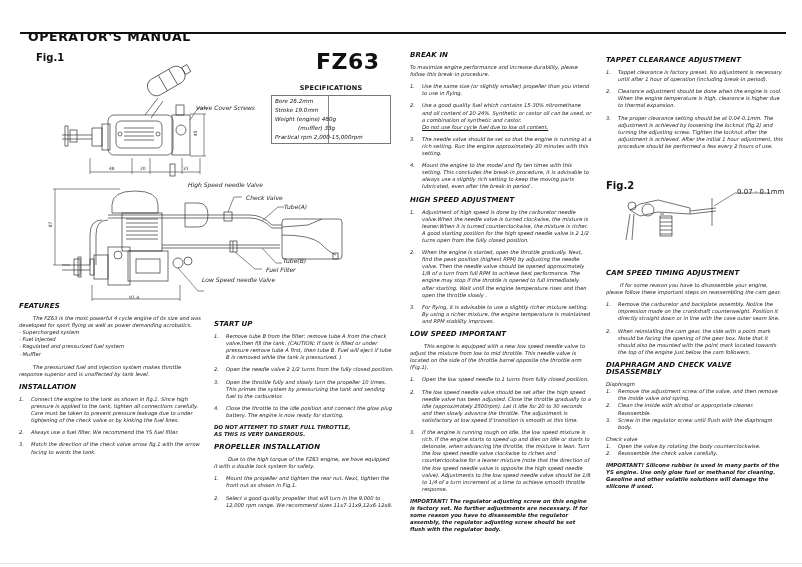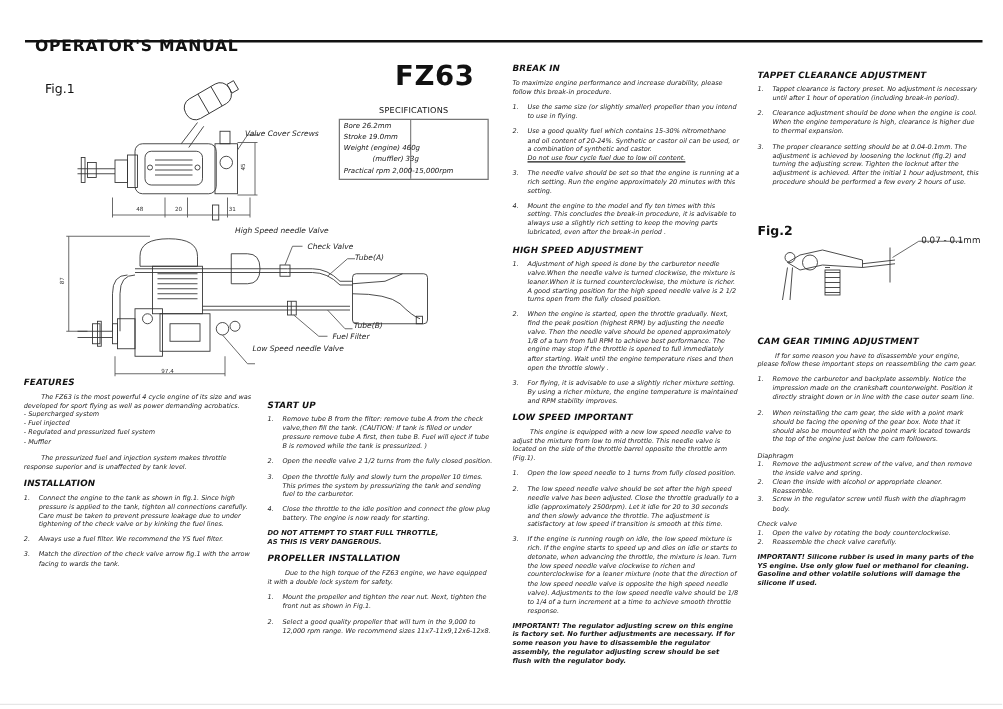--- a/index.html
+++ b/index.html
@@ -4,25 +4,25 @@
 <style>
   html, body { margin:0; padding:0; background:#fff; }
   body { width:802px; height:567px; position:relative; overflow:hidden;
          font-family:"DejaVu Sans", "Liberation Sans", sans-serif; color:#111; }
   .header-title { position:absolute; left:28px; top:17px; font-weight:bold;
          font-size:12.5px; letter-spacing:0.6px;margin-top:12px; }
   .header-model { position:absolute; left:316px; top:9px; font-weight:bold; font-size:22px; letter-spacing:0.5px;margin-top:40px; }
   .header-rule { position:absolute; left:20px; top:32px; width:766px; height:2px; background:#111; }
   .bottom-rule { position:absolute; left:0; top:563px; width:802px; height:1px; background:#e6e6e6; }
 
-  .fig1-label { position:absolute; left:36px; top:66px; font-weight:normal; font-size:10px; }
+  .fig1-label { position:absolute; left:36px; top:52px; font-weight:bold; font-size:10px; }
   .fig2-label { position:absolute; left:606px; top:180px; font-weight:bold; font-size:10px;text-align:center; }
 
   .specs { position:absolute; left:271px; top:84px; width:120px; }
-  .specs-title { text-align:center; font-weight:normal; font-size:6.5px; letter-spacing:0.2px; margin-bottom:3px; }
+  .specs-title { text-align:center; font-weight:bold; font-size:6.5px; letter-spacing:0.2px; margin-bottom:3px; }
   .specs-box { border:1px solid #777; position:relative; padding:1px 3px 1px 3px; }
   .specs-box .divider { position:absolute; left:56px; top:0; bottom:0; width:1px; background:#888; }
   .specs-row { font-style:italic; font-size:5.6px; line-height:9px; position:relative; white-space:nowrap; }
   .specs-row.indent { padding-left:23px; }
 
   .drawing { position:absolute; }
   .callout { position:absolute; font-style:italic; font-size:6px; white-space:nowrap; color:#222; }
   .dim { position:absolute; font-size:4.5px; color:#333; }
 
   .col { position:absolute; font-size:5.2px; line-height:7.1px; color:#1a1a1a; }
@@ -282,28 +282,29 @@
     <line x1="70" y1="21" x2="96" y2="18"></line>
     <line x1="70" y1="24" x2="96" y2="21"></line>
     <line x1="92" y1="8" x2="92" y2="36"></line>
     <path d="M94 16 L115 3 L150 3" stroke="#555"></path>
   </g>
 </svg>
 <div class="callout" style="left:737px;top:188px;font-style:normal;font-size:7px;">0.07 - 0.1mm</div>
 
 <div class="col" style="left:606px;top:270px;width:180px;">
   <div class="sect">
-    <h3>CAM GEAR TIMING ADJUSTMENT</h3>
+    <h3>CAM SPEED TIMING ADJUSTMENT</h3>
     <p class="indent">If for some reason you have to disassemble your engine, please follow these important steps on reassembling the cam gear.</p>
     <ol>
       <li><span class="num">1.</span><span>Remove the carburetor and backplate assembly. Notice the impression made on the crankshaft counterweight. Position it directly straight down or in line with the case outer seam line.</span></li>
       <li><span class="num">2.</span><span>When reinstalling the cam gear, the side with a point mark should be facing the opening of the gear box. Note that it should also be mounted with the point mark located towards the top of the engine just below the cam followers.</span></li>
     </ol>
   </div>
   <div class="sect">
+    <h3>DIAPHRAGM AND CHECK VALVE DISASSEMBLY</h3>
     <p class="sub">Diaphragm</p>
     <ol class="tight">
       <li><span class="num">1.</span><span>Remove the adjustment screw of the valve, and then remove the inside valve and spring.</span></li>
       <li><span class="num">2.</span><span>Clean the inside with alcohol or appropriate cleaner. Reassemble.</span></li>
       <li><span class="num">3.</span><span>Screw in the regulator screw until flush with the diaphragm body.</span></li>
     </ol>
     <p class="sub" style="margin-top:5px">Check valve</p>
     <ol class="tight">
       <li><span class="num">1.</span><span>Open the valve by rotating the body counterclockwise.</span></li>
       <li><span class="num">2.</span><span>Reassemble the check valve carefully.</span></li>

